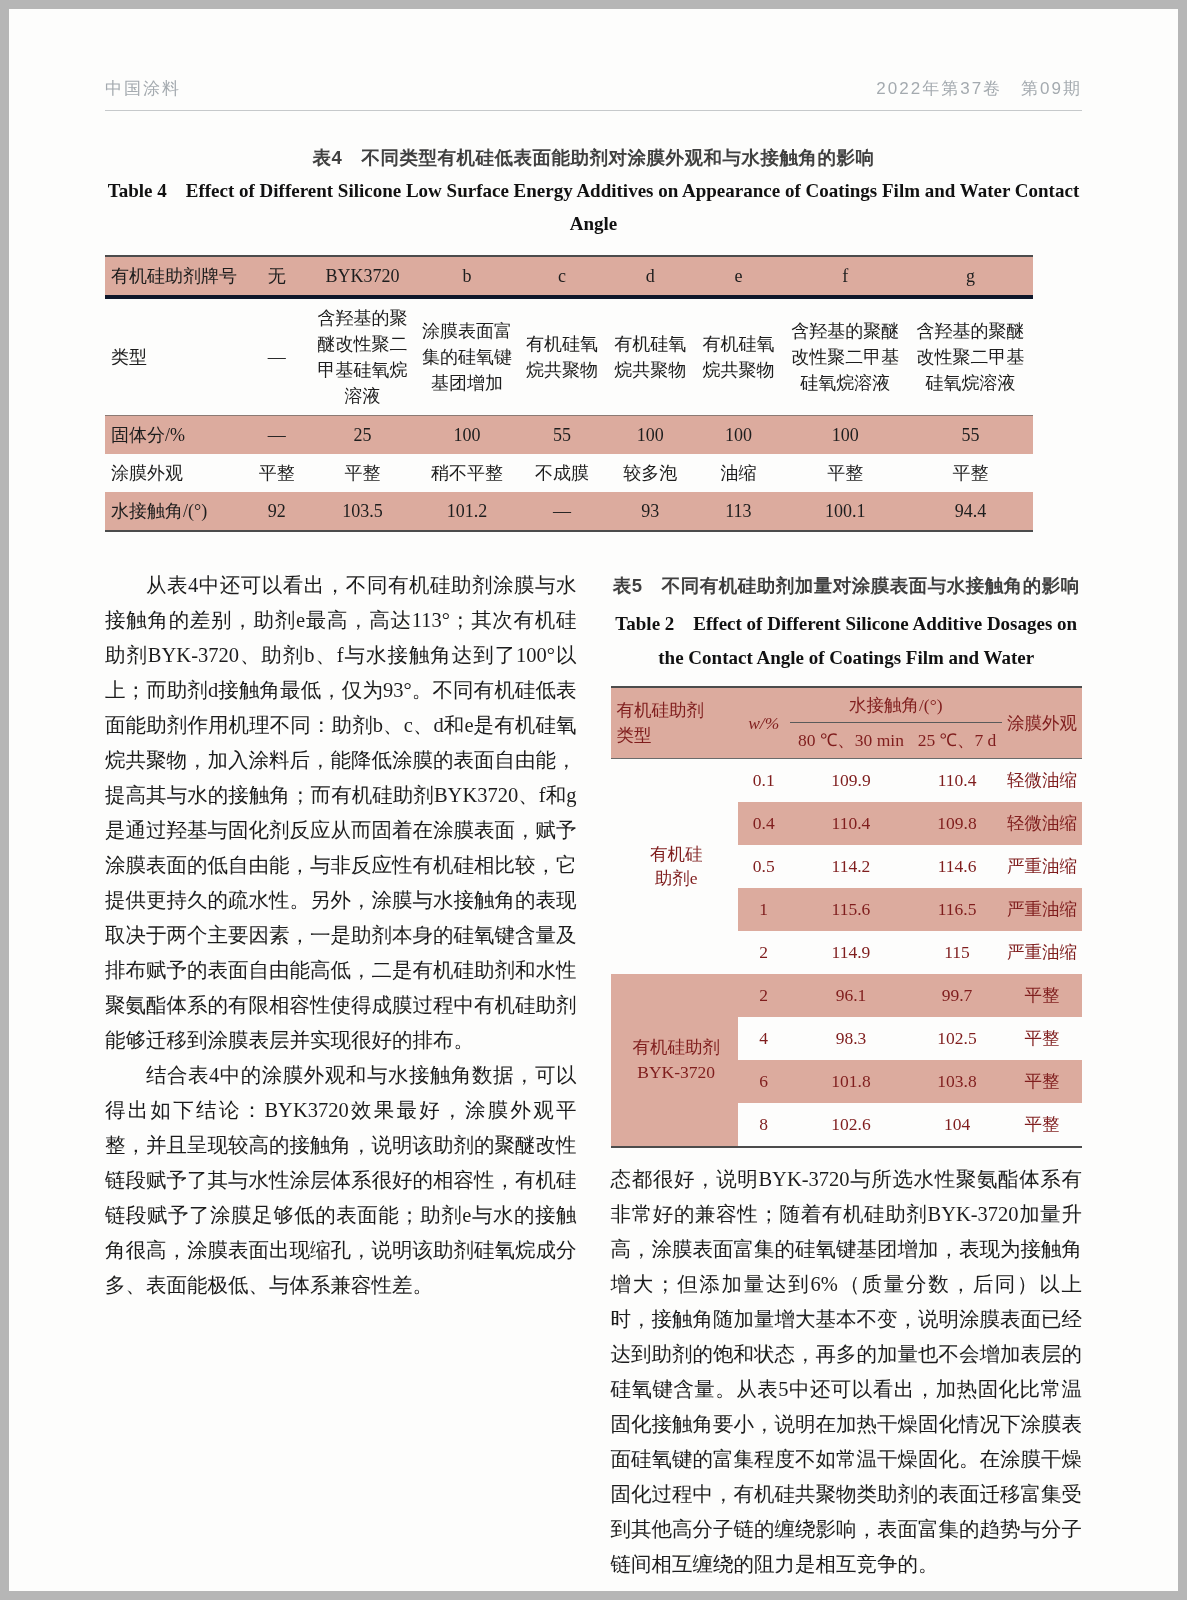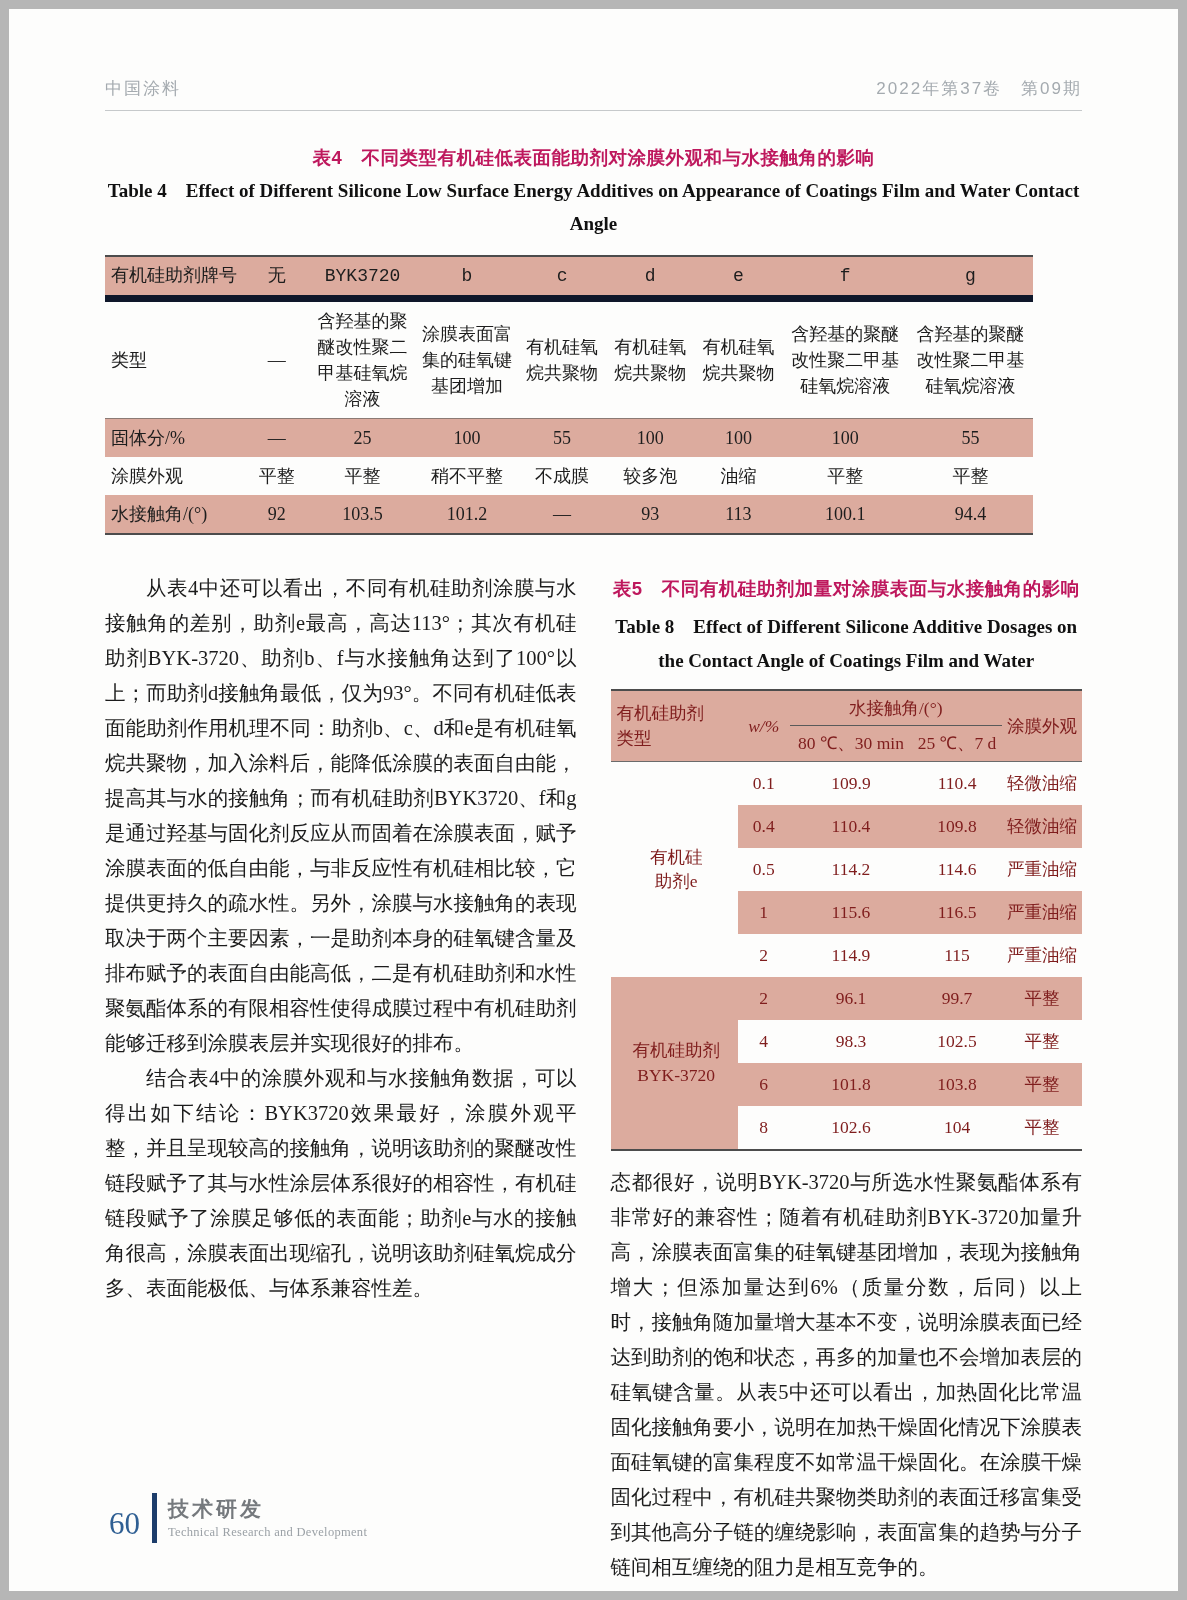--- a/index.html
+++ b/index.html
@@ -24,21 +24,21 @@
     font-family:"Liberation Sans", sans-serif;
   }
   
   .intro{display:flex;margin-top:24px;font-size:20.5px;color:#1c1c1c;}
   .intro .half{flex:1;}
   .intro .half.left{text-align:justify;text-align-last:justify;padding-right:16px;}
   .intro .half.right{padding-left:16px;}
 
   
   .tbl-title-cn{
-    text-align:center;font-weight:bold;font-size:18.5px;color:#be185d;
+    text-align:center;font-weight:bold;font-size:18.5px;color:#404040;
     font-family:"Liberation Sans", sans-serif;letter-spacing:.5px;
   }
   .tbl-title-en{
     text-align:center;font-weight:bold;font-size:19px;color:#111;
     line-height:1.75;margin-top:4px;
     font-family:"Liberation Serif", serif;
   }
 
   
   .t4-wrap{margin-top:34px;}
@@ -46,21 +46,21 @@
     width:95%;border-collapse:collapse;margin-top:14px;
     font-size:18px;color:#1d1d1d;
     border-top:2px solid #4c4c4c;border-bottom:2px solid #4c4c4c;
   }
   table.t4 th, table.t4 td{
     font-weight:normal;text-align:center;vertical-align:middle;
     padding:6px 3px;line-height:1.45;
   }
   table.t4 th{text-align:left;padding-left:6px;}
   table.t4 tr.shaded{background:var(--stripe);}
-  table.t4 tr.r0 th, table.t4 tr.r0 td{border-bottom:7px solid #0f172a;font-family:Liberation Mono, monospace;}
+  table.t4 tr.r0 th, table.t4 tr.r0 td{border-bottom:4px solid #0f172a;}
   table.t4 tr.r1 th, table.t4 tr.r1 td{border-bottom:1px solid #8b7a74;}
 
   
   .cols{display:flex;gap:34px;margin-top:36px;}
   .col{
     flex:1;min-width:0;font-size:20.5px;line-height:35px;color:#1c1c1c;
     text-align:justify;
   }
   .col p{margin:0;}
   .col p.ind{text-indent:2em;}
@@ -197,21 +197,21 @@
     <div class="cols">
 
       <div class="col" id="left-col">
           <p class="ind">从表4中还可以看出，不同有机硅助剂涂膜与水接触角的差别，助剂e最高，高达113°；其次有机硅助剂BYK-3720、助剂b、f与水接触角达到了100°以上；而助剂d接触角最低，仅为93°。不同有机硅低表面能助剂作用机理不同：助剂b、c、d和e是有机硅氧烷共聚物，加入涂料后，能降低涂膜的表面自由能，提高其与水的接触角；而有机硅助剂BYK3720、f和g是通过羟基与固化剂反应从而固着在涂膜表面，赋予涂膜表面的低自由能，与非反应性有机硅相比较，它提供更持久的疏水性。另外，涂膜与水接触角的表现取决于两个主要因素，一是助剂本身的硅氧键含量及排布赋予的表面自由能高低，二是有机硅助剂和水性聚氨酯体系的有限相容性使得成膜过程中有机硅助剂能够迁移到涂膜表层并实现很好的排布。</p>
           <p class="ind">结合表4中的涂膜外观和与水接触角数据，可以得出如下结论：BYK3720效果最好，涂膜外观平整，并且呈现较高的接触角，说明该助剂的聚醚改性链段赋予了其与水性涂层体系很好的相容性，有机硅链段赋予了涂膜足够低的表面能；助剂e与水的接触角很高，涂膜表面出现缩孔，说明该助剂硅氧烷成分多、表面能极低、与体系兼容性差。</p>
         </div>
 
       <div class="col">
         <div class="t5-wrap">
           <div class="tbl-title-cn">表5　不同有机硅助剂加量对涂膜表面与水接触角的影响</div>
-          <div class="tbl-title-en">Table 8　Effect of Different Silicone Additive Dosages on the Contact Angle of Coatings Film and Water</div>
+          <div class="tbl-title-en">Table 2　Effect of Different Silicone Additive Dosages on the Contact Angle of Coatings Film and Water</div>
           <table class="t5">
             <colgroup>
               <col style="width:27%">
                 <col style="width:11%">
                 <col style="width:26%">
               <col style="width:19%">
                 <col style="width:17%">
             </colgroup>
             <thead>
               <tr>
@@ -289,21 +289,13 @@
           </table>
         </div>
         <div id="right-col-text">
             <p>态都很好，说明BYK-3720与所选水性聚氨酯体系有非常好的兼容性；随着有机硅助剂BYK-3720加量升高，涂膜表面富集的硅氧键基团增加，表现为接触角增大；但添加量达到6%（质量分数，后同）以上时，接触角随加量增大基本不变，说明涂膜表面已经达到助剂的饱和状态，再多的加量也不会增加表层的硅氧键含量。从表5中还可以看出，加热固化比常温固化接触角要小，说明在加热干燥固化情况下涂膜表面硅氧键的富集程度不如常温干燥固化。在涂膜干燥固化过程中，有机硅共聚物类助剂的表面迁移富集受到其他高分子链的缠绕影响，表面富集的趋势与分子链间相互缠绕的阻力是相互竞争的。</p>
           </div>
       </div>
 
     </div>
   </div>
 
-  <div class="footer">
-    <span class="pgnum">60</span>
-    <span class="bar"></span>
-    <span class="sec">
-      <div class="sec-cn">技术研发</div>
-      <div class="sec-en">Technical Research and Development</div>
-    </span>
-  </div>
 </div>
 
 </body></html>

